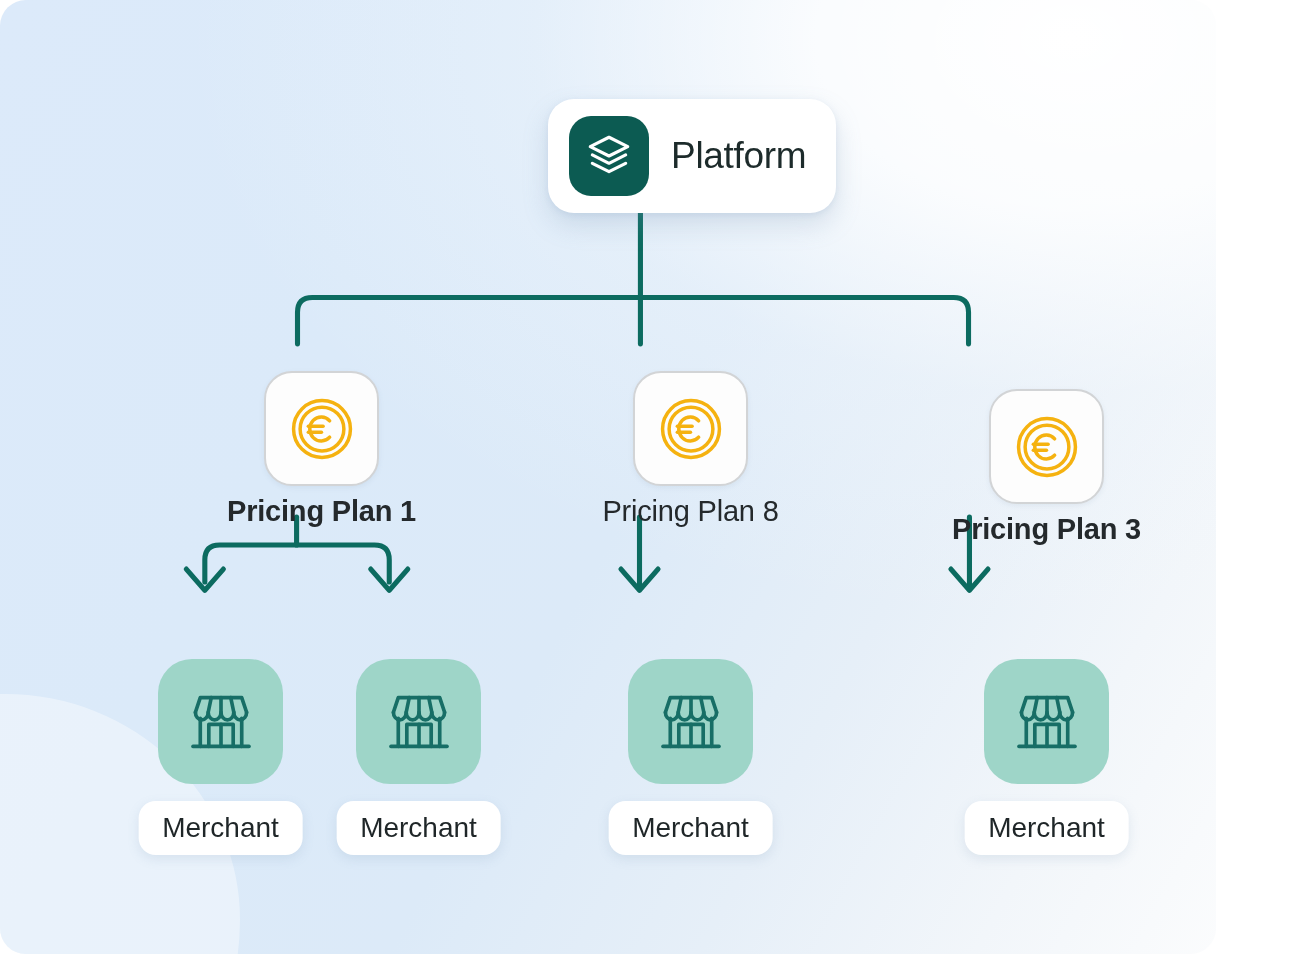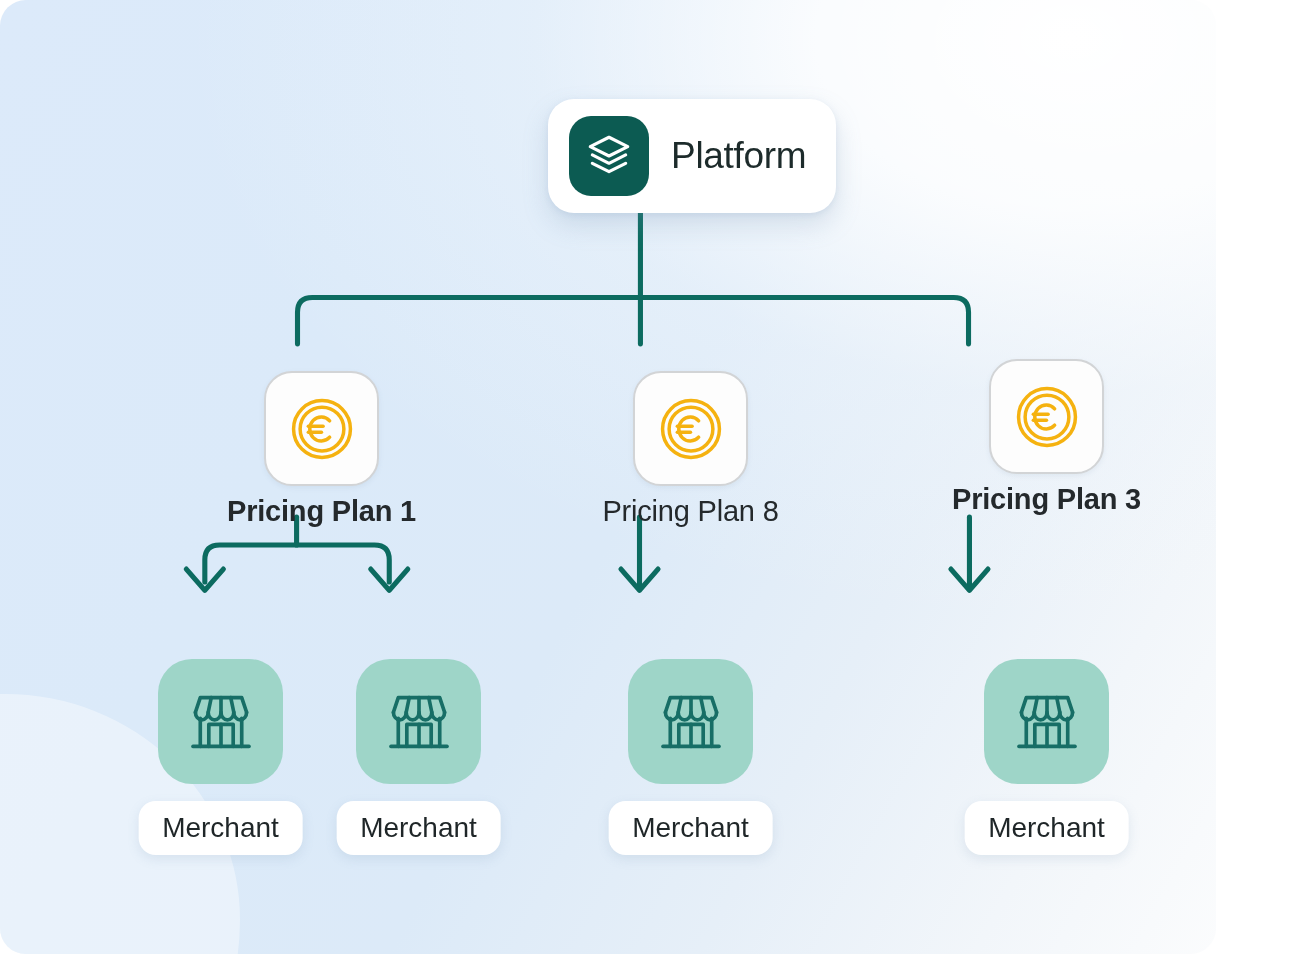--- a/index.html
+++ b/index.html
@@ -152,21 +152,21 @@
         <circle cx="32" cy="32" r="26"></circle>
         <circle cx="32" cy="32" r="20"></circle>
         <path d="M39 24.5 a10.5 11 0 1 0 0 15"></path>
         <path d="M19.5 29.5 H33"></path>
         <path d="M19.5 35 H31.5"></path>
       </svg>
     </div>
     <div class="plan-label">Pricing Plan 8</div>
   </div>
 
-  <div class="node" style="left:989px; top:359px; width:115px;font-weight:bold;">
+  <div class="node" style="left:989px; top:389px; width:115px;font-weight:bold;">
     <div class="plan-box">
       <svg width="70" height="70" viewBox="0 0 64 64" fill="none" stroke="#f5b210" stroke-width="3.2" stroke-linecap="round" stroke-linejoin="round">
         <circle cx="32" cy="32" r="26"></circle>
         <circle cx="32" cy="32" r="20"></circle>
         <path d="M39 24.5 a10.5 11 0 1 0 0 15"></path>
         <path d="M19.5 29.5 H33"></path>
         <path d="M19.5 35 H31.5"></path>
       </svg>
     </div>
     <div class="plan-label">Pricing Plan 3</div>

